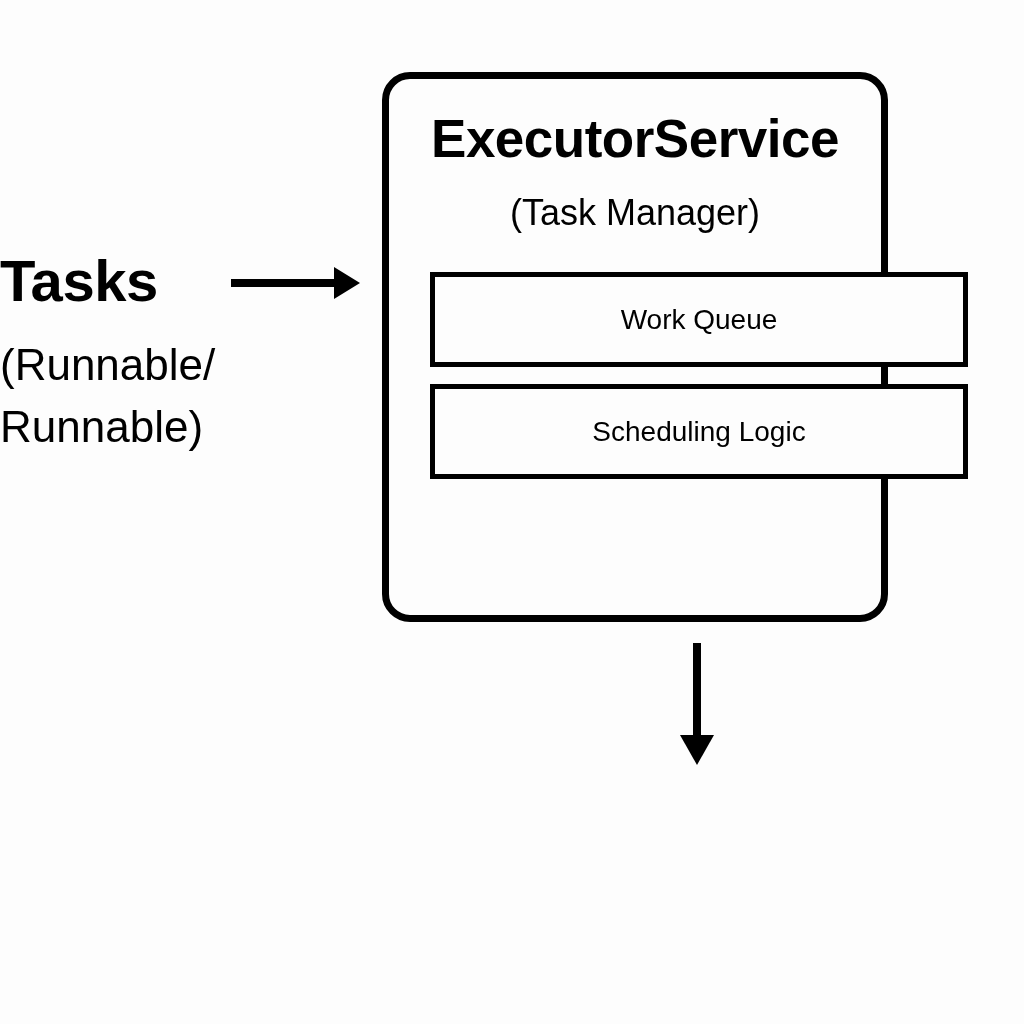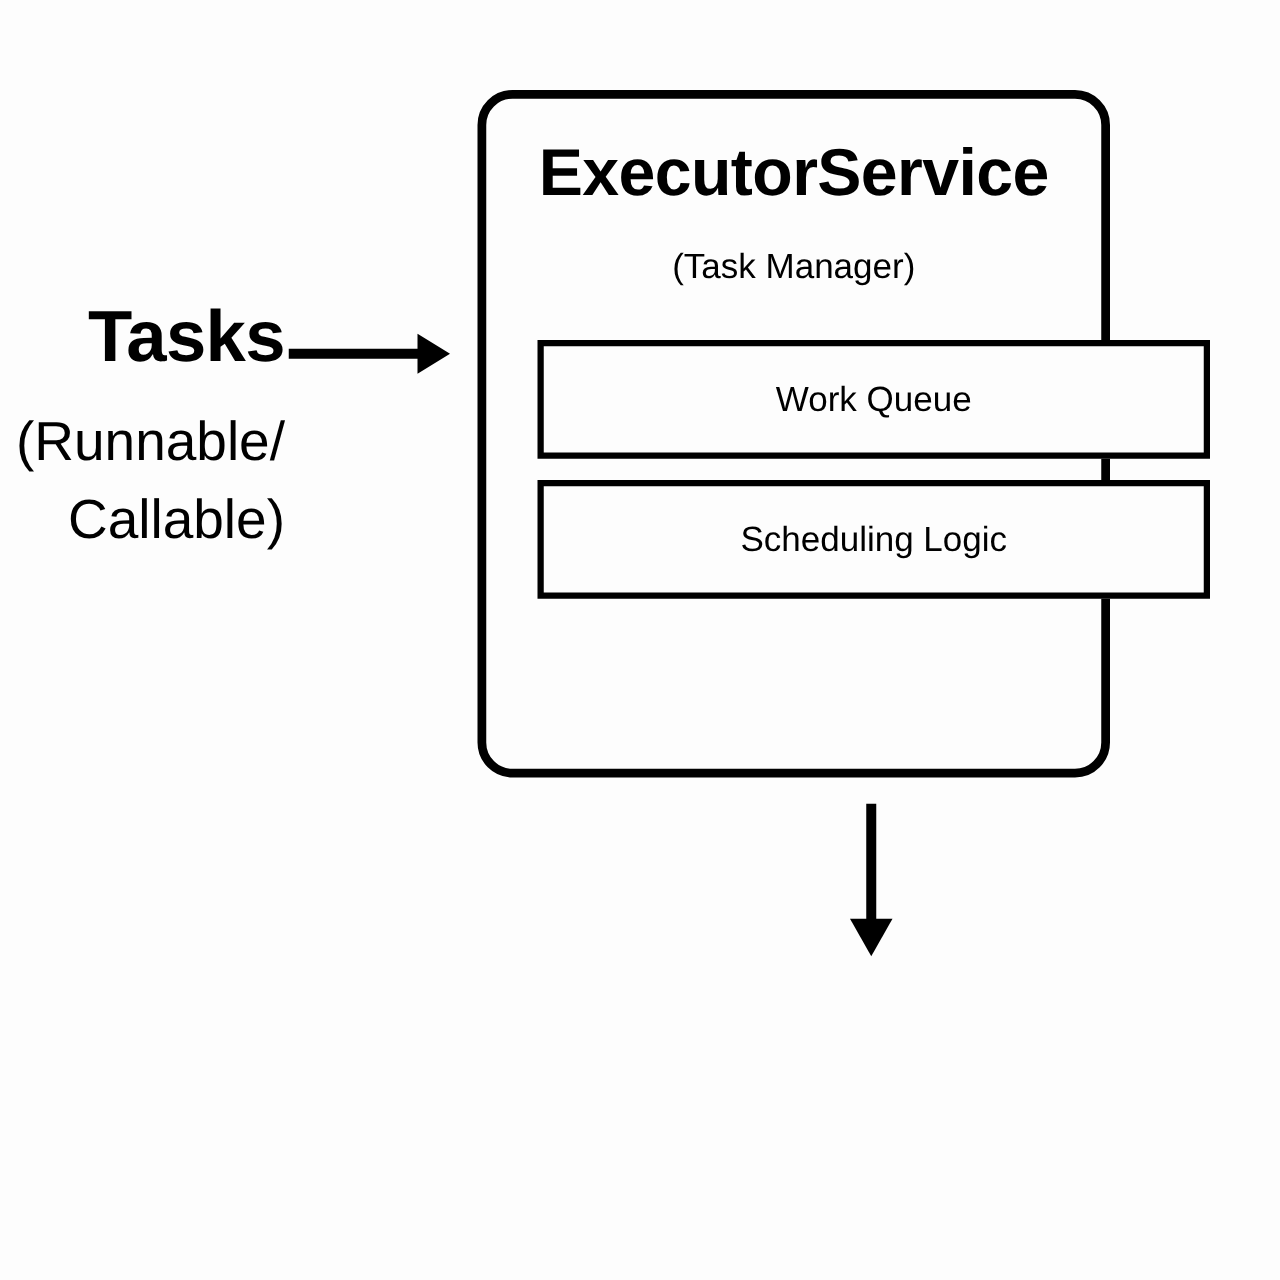--- a/index.html
+++ b/index.html
@@ -17,23 +17,23 @@
   #canvas {
     position: relative;
     width: 1024px;
     height: 1024px;
   }
 
   
   .left-label {
     position: absolute;
     left: 0px;
-    top: 239px;
+    top: 250px;
     width: 228px;
-    text-align: right;
+    text-align: left;
   }
   .left-title {
     font-size: 58px;
     font-weight: bold;
     line-height: 62px;
     letter-spacing: -0.5px;
     white-space: nowrap;
   }
   .left-sub {
     font-size: 44px;
@@ -93,21 +93,21 @@
     letter-spacing: -0.5px;
     line-height: 56px;
     white-space: nowrap;
   }
   .box-subtitle {
     position: absolute;
     left: 0;
     right: 0;
     top: 110px;
     text-align: center;
-    font-size: 28px;
+    font-size: 36px;
     font-weight: normal;
     line-height: 48px;
     white-space: nowrap;
   }
 
   
   .inner-list {
     position: absolute;
     left: 41px;
     top: 193px;
@@ -176,21 +176,21 @@
   }
 </style>
 </head>
 <body>
 
 <div id="canvas">
 
   <div class="left-label">
     <div class="left-title">Tasks</div>
     <div class="left-sub left-sub-1">(Runnable/</div>
-    <div class="left-sub">Callable)</div>
+    <div class="left-sub">Runnable)</div>
   </div>
 
   <div class="h-arrow">
     <div class="h-arrow-stem"></div>
     <div class="h-arrow-head"></div>
   </div>
 
   <div class="main-box">
     <div class="box-title">ExecutorService</div>
     <div class="box-subtitle">(Task Manager)</div>

